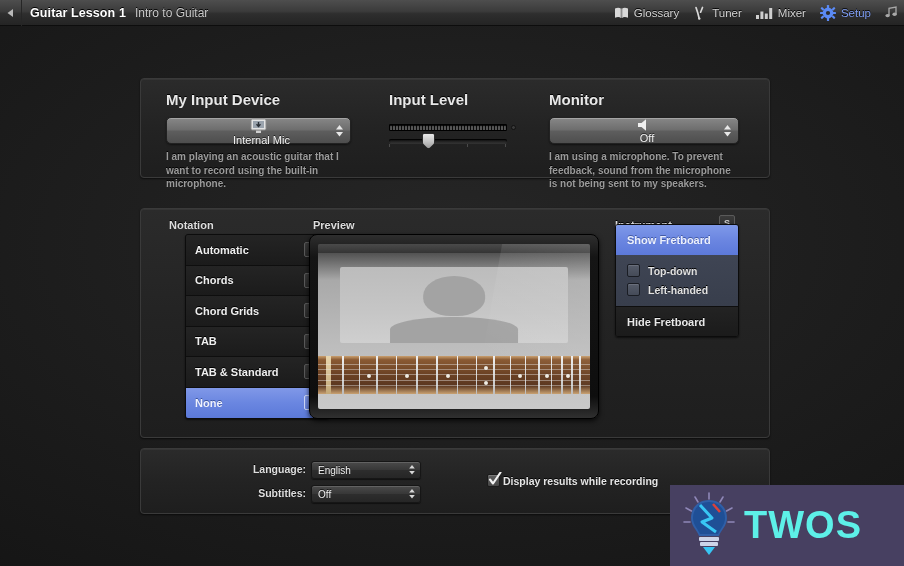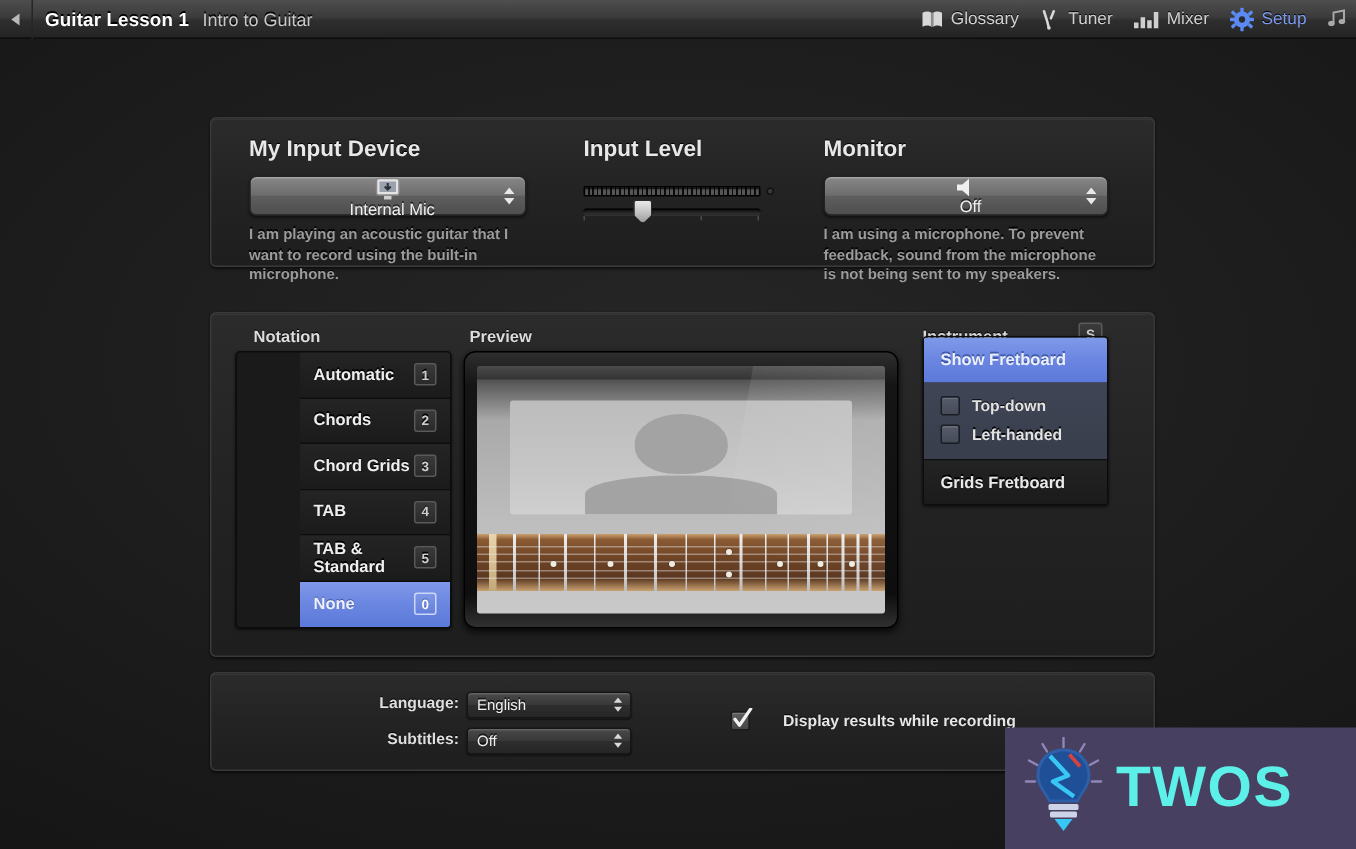--- a/index.html
+++ b/index.html
@@ -326,21 +326,21 @@
     box-shadow: inset 0 1px 0 rgba(255,255,255,0.14), 0 1px 1px rgba(0,0,0,0.5);
     display: flex; align-items: center;
     padding: 0 6px;
   }
   .dark-popup .ptxt {
     font-size: 10px; color: #efefef;
     text-shadow: 0 -1px 0 rgba(0,0,0,0.7);
   }
   .check-row {
     position: absolute;
-    display: flex; align-items: center; gap: 22px;
+    display: flex; align-items: center; gap: 3px;
   }
   .cbox-lg {
     position: relative;
     width: 13px; height: 13px;
     border: 1px solid #1b1b1b;
     border-radius: 2px;
     background: linear-gradient(to bottom, #5e5e5e, #474747);
     box-shadow: inset 0 1px 0 rgba(255,255,255,0.18);
   }
   .check-label {
@@ -515,21 +515,21 @@
               </svg>
           </span>
         </div>
         <div class="helptext">I am using a microphone. To prevent feedback, sound from the microphone is not being sent to my speakers.</div>
       </div>
     </div>
 
     <div class="panel" id="panel-main">
 
       <div class="col-head" style="left:28px; top:10px;">Notation</div>
-      <div class="list-box" style="left:16px; top:25px; width:144px;padding-left:42px;">
+      <div class="list-box" style="left:44px; top:25px; width:144px;">
         <div class="list-item">
           <span>Automatic</span>
           <span class="keycap">1</span>
         </div>
         <div class="list-item">
           <span>Chords</span>
           <span class="keycap">2</span>
         </div>
         <div class="list-item">
           <span>Chord Grids</span>
@@ -600,21 +600,21 @@
         <div class="instr-opts">
           <div class="opt-row">
             <span class="cbox"></span>
             <span>Top-down</span>
           </div>
           <div class="opt-row">
             <span class="cbox"></span>
             <span>Left-handed</span>
           </div>
         </div>
-        <div class="instr-foot">Grids Fretboard</div>
+        <div class="instr-foot">Hide Fretboard</div>
       </div>
     </div>
 
     <div class="panel" id="panel-lang">
       <div class="field-label" style="left:60px; top:14px; width:105px;">Language:</div>
       <div class="dark-popup" style="left:170px; top:12px; width:110px;">
         <span class="ptxt">English</span>
         <span class="popup-arrows" style="right:5px;">
           <svg width="6" height="4" viewBox="0 0 7 5">
               <polygon points="3.5,0 7,4.4 0,4.4" fill="#d8d8d8"></polygon>

